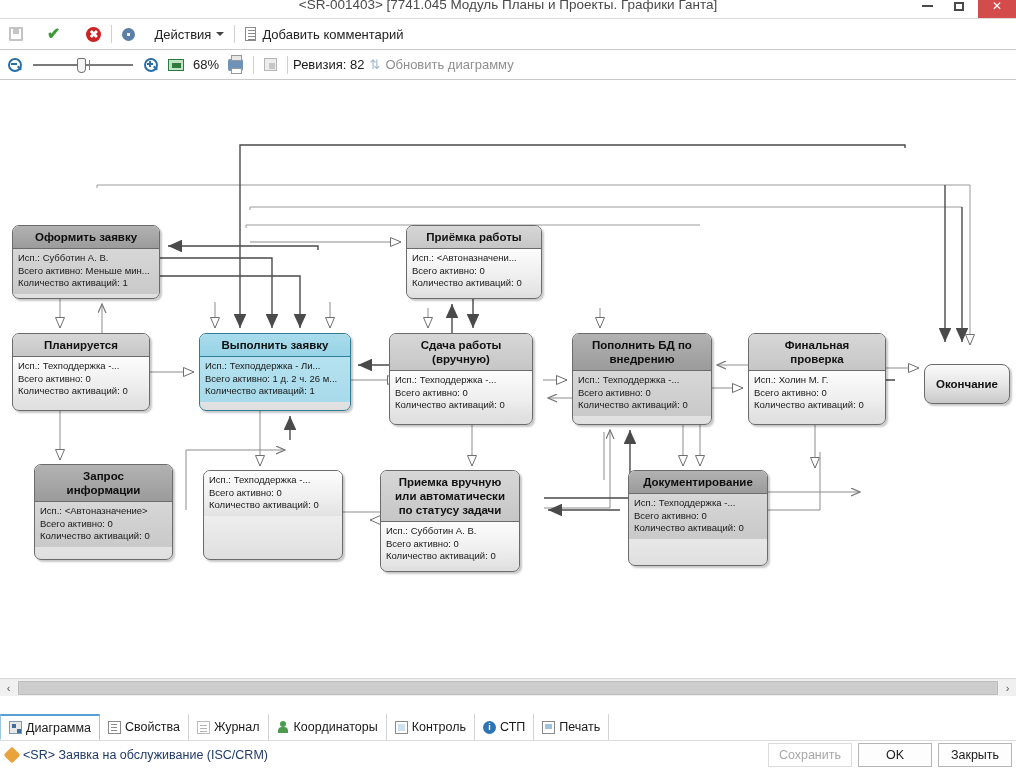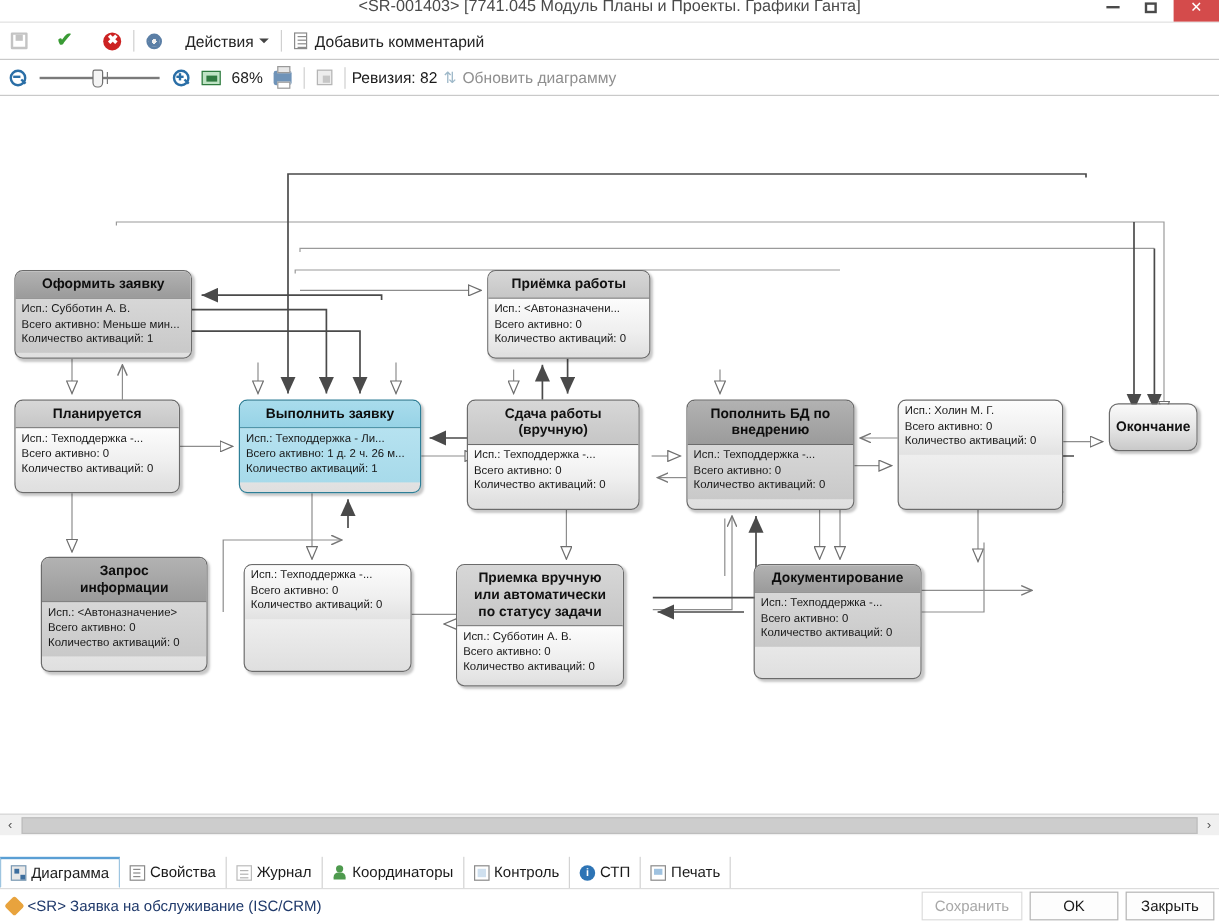--- a/index.html
+++ b/index.html
@@ -423,27 +423,28 @@
       </div>
       <div class="node dark" style="left: 572px; top: 253px; width: 140px; height: 92px;">
         <div class="hdr">Пополнить БД по<br>внедрению</div>
         <div class="body">
           <div>Исп.: Техподдержка -...</div>
           <div>Всего активно: 0</div>
           <div>Количество активаций: 0</div>
         </div>
       </div>
       <div class="node" style="left: 748px; top: 253px; width: 138px; height: 92px;">
+        <div class="hdr">Финальная<br>проверка</div>
         <div class="body">
           <div>Исп.: Холин М. Г.</div>
           <div>Всего активно: 0</div>
           <div>Количество активаций: 0</div>
         </div>
       </div>
-      <div class="node terminal" style="left: 924px; top: 256px; width: 74px; height: 40px;">
+      <div class="node terminal" style="left: 924px; top: 284px; width: 86px; height: 40px;">
         <span>Окончание</span>
       </div>
       <div class="node dark" style="left: 12px; top: 384px; width: 139px; height: 96px; margin-left: 22px;">
         <div class="hdr">Запрос<br>информации</div>
         <div class="body">
           <div>Исп.: &lt;Автоназначение&gt;</div>
           <div>Всего активно: 0</div>
           <div>Количество активаций: 0</div>
         </div>
       </div>

